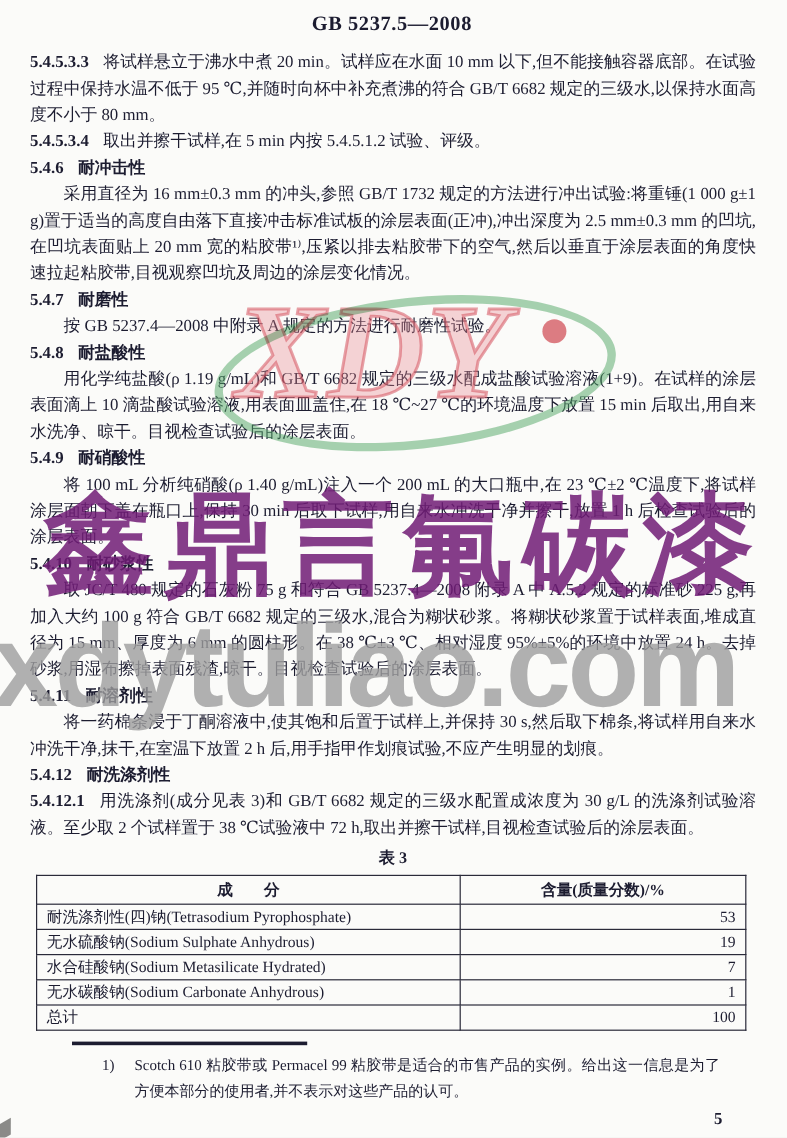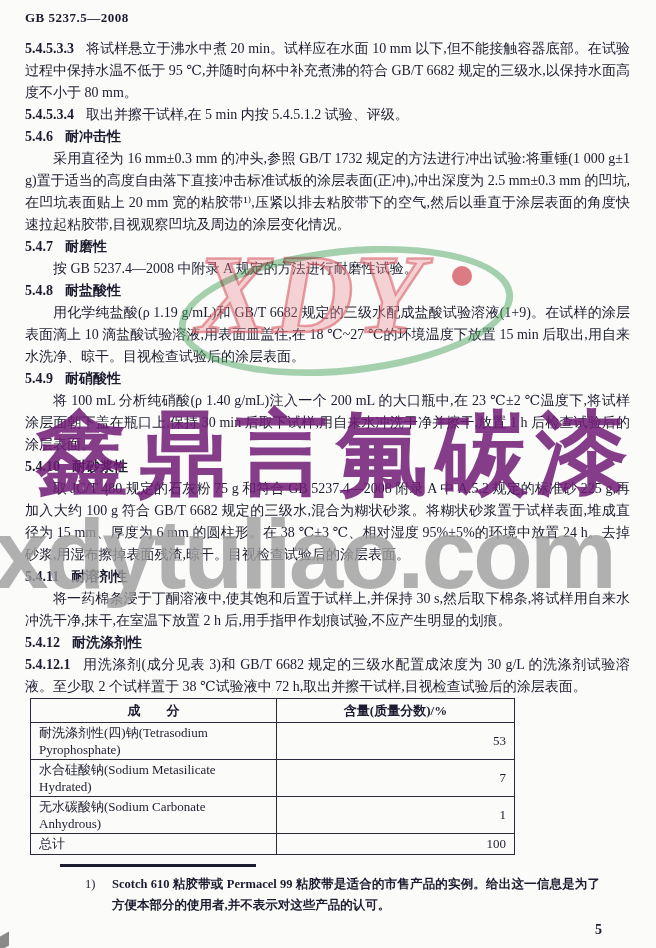--- a/index.html
+++ b/index.html
@@ -4,42 +4,42 @@
 <style>
   * { margin:0; padding:0; box-sizing:border-box; }
   html,body { width:656px; height:948px; }
   body { background:#e8e8e6; }
   .page {
     position:relative; width:656px; height:948px; overflow:hidden;
     background:#fbfbf9; color:#1c1c30;
     font-family:"Liberation Serif","DejaVu Serif",serif;
   }
   .content { position:relative; z-index:1; padding:10px 26px 0 25px; }
-  .doc-header { text-align:left; font-weight:bold; font-size:13px;
+  .doc-header { text-align:center; font-weight:bold; font-size:17px;
     letter-spacing:0.5px; padding-right:2px; margin-bottom:12px; }
   .textblock { font-size:14px; line-height:22px; text-align:justify; }
   .clause .num, .heading .num { font-weight:bold; margin-right:12px; white-space:nowrap; }
   .heading { font-weight:bold; }
   .heading .title { font-weight:bold; }
   .body-para { text-indent:2em; }
   .tbl-caption { text-align:center; font-weight:bold; font-size:13.5px;
     margin-top:4px; margin-bottom:5px; }
-  table.t3 { border-collapse:collapse; width:485px; margin-left:5px;
+  table.t3 { border-collapse:collapse; width:592px; margin-left:5px;
     font-size:13px; color:#1c1c30; }
   table.t3 th, table.t3 td { border:1.6px solid #2a2a3a; height:21px;
     padding:1px 8px; }
   table.t3 th { font-weight:bold; text-align:center; height:24px; }
   td.c-comp { text-align:left; }
   td.c-val { text-align:right; width:238px; }
   .footnote-rule { width:196px; height:3px; background:#1c1c30;
     margin:9px 0 7px 35px; }
   .footnote { display:flex; font-size:12.5px; line-height:21px;
     padding-left:60px; padding-right:30px; text-align:justify; }
   .footnote .fn-marker { width:27px; flex:none; }
-  .footnote .fn-text { flex:1;font-weight:bold; }
+  .footnote .fn-text { flex:1; }
   .page-number { text-align:right; font-weight:bold; font-size:14px;
     padding-right:28px; margin-top:6px; }
 
   
   .wm-layer { position:absolute; inset:0; z-index:2; pointer-events:none; }
   .wm-ellipse { position:absolute; left:178px; top:248px; width:336px; height:126px;
     border:7px solid rgba(80,165,100,0.5); border-radius:50%;
     transform:rotate(-6deg); mix-blend-mode:multiply; }
   .wm-logo-text { position:absolute; left:196px; top:238px;
     font-family:"Liberation Serif","DejaVu Serif",serif;
@@ -89,32 +89,37 @@
       <p class="body-para">取 JC/T 480 规定的石灰粉 75 g 和符合 GB 5237.4—2008 附录 A 中 A.5.2 规定的标准砂 225 g,再加入大约 100 g 符合 GB/T 6682 规定的三级水,混合为糊状砂浆。将糊状砂浆置于试样表面,堆成直径为 15 mm、厚度为 6 mm 的圆柱形。在 38 ℃±3 ℃、相对湿度 95%±5%的环境中放置 24 h。去掉砂浆,用湿布擦掉表面残渣,晾干。目视检查试验后的涂层表面。</p>
 
       <p class="heading"><span class="num">5.4.11</span><span class="title">耐溶剂性</span></p>
       <p class="body-para">将一药棉条浸于丁酮溶液中,使其饱和后置于试样上,并保持 30 s,然后取下棉条,将试样用自来水冲洗干净,抹干,在室温下放置 2 h 后,用手指甲作划痕试验,不应产生明显的划痕。</p>
 
       <p class="heading"><span class="num">5.4.12</span><span class="title">耐洗涤剂性</span></p>
 
       <p class="clause"><span class="num">5.4.12.1</span><span>用洗涤剂(成分见表 3)和 GB/T 6682 规定的三级水配置成浓度为 30 g/L 的洗涤剂试验溶液。至少取 2 个试样置于 38 ℃试验液中 72 h,取出并擦干试样,目视检查试验后的涂层表面。</span></p>
     </div>
 
+    <div class="tbl-caption">表 3</div>
 
     <table class="t3">
       <thead>
         <tr>
           <th>成　　分</th>
           <th>含量(质量分数)/%</th>
         </tr>
       </thead>
       <tbody>
         <tr>
           <td class="c-comp">耐洗涤剂性(四)钠(Tetrasodium Pyrophosphate)</td>
           <td class="c-val">53</td>
+        </tr>
+        <tr>
+          <td class="c-comp">无水硫酸钠(Sodium Sulphate Anhydrous)</td>
+          <td class="c-val">19</td>
         </tr>
         <tr>
           <td class="c-comp">水合硅酸钠(Sodium Metasilicate Hydrated)</td>
           <td class="c-val">7</td>
         </tr>
         <tr>
           <td class="c-comp">无水碳酸钠(Sodium Carbonate Anhydrous)</td>
           <td class="c-val">1</td>
         </tr>
         <tr>

